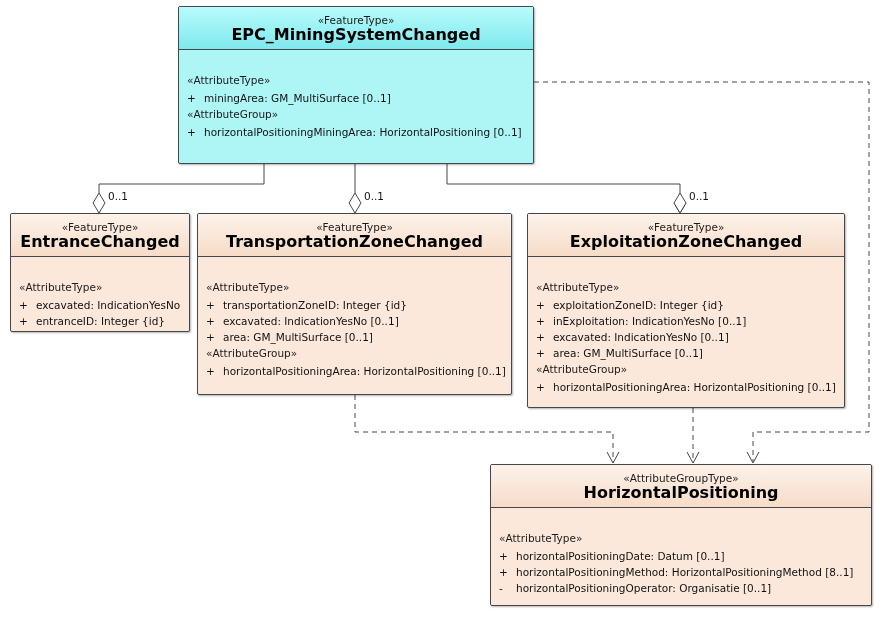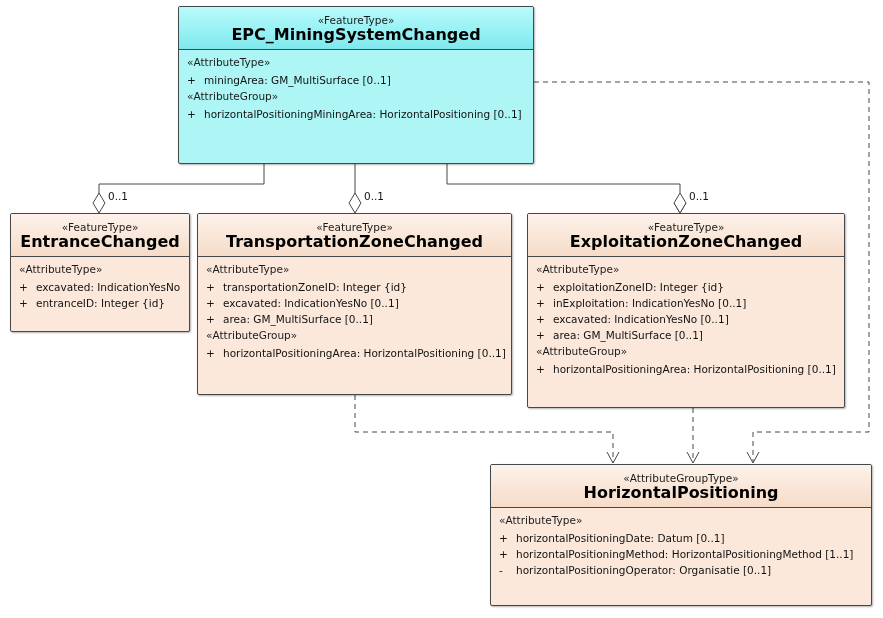--- a/index.html
+++ b/index.html
@@ -54,21 +54,21 @@
     color: #1b1b1b;
     line-height: 14px;
   }
   .cname {
     font-size: 16px;
     font-weight: bold;
     color: #000000;
     line-height: 15px;
   }
   .compartment {
-    padding: 4px 0 6px 0;
+    padding: 22px 0 6px 0;
   }
   .grp-label {
     font-size: 10.5px;
     color: #1b1b1b;
     padding: 1px 0 2px 8px;
     line-height: 15px;
   }
   .attr {
     font-size: 10.5px;
     color: #111111;
@@ -183,21 +183,21 @@
   </div>
 
   <div class="uml-class" style="left:490px; top:464px; width:382px; height:142px;">
     <div class="header">
       <div class="stereo">«AttributeGroupType»</div>
       <div class="cname">HorizontalPositioning</div>
     </div>
     <div class="compartment">
       <div class="grp-label">«AttributeType»</div>
       <div class="attr"><span class="vis">+</span><span>horizontalPositioningDate: Datum [0..1]</span></div>
-      <div class="attr"><span class="vis">+</span><span>horizontalPositioningMethod: HorizontalPositioningMethod [1..1]</span></div>
+      <div class="attr"><span class="vis">+</span><span>horizontalPositioningMethod: HorizontalPositioningMethod [8..1]</span></div>
       <div class="attr"><span class="vis">-</span><span>horizontalPositioningOperator: Organisatie [0..1]</span></div>
     </div>
   </div>
 
   <div class="mult" style="left:108px; top:190px;">0..1</div>
   <div class="mult" style="left:364px; top:190px;">0..1</div>
   <div class="mult" style="left:689px; top:190px;">0..1</div>
 
 </div>
 

